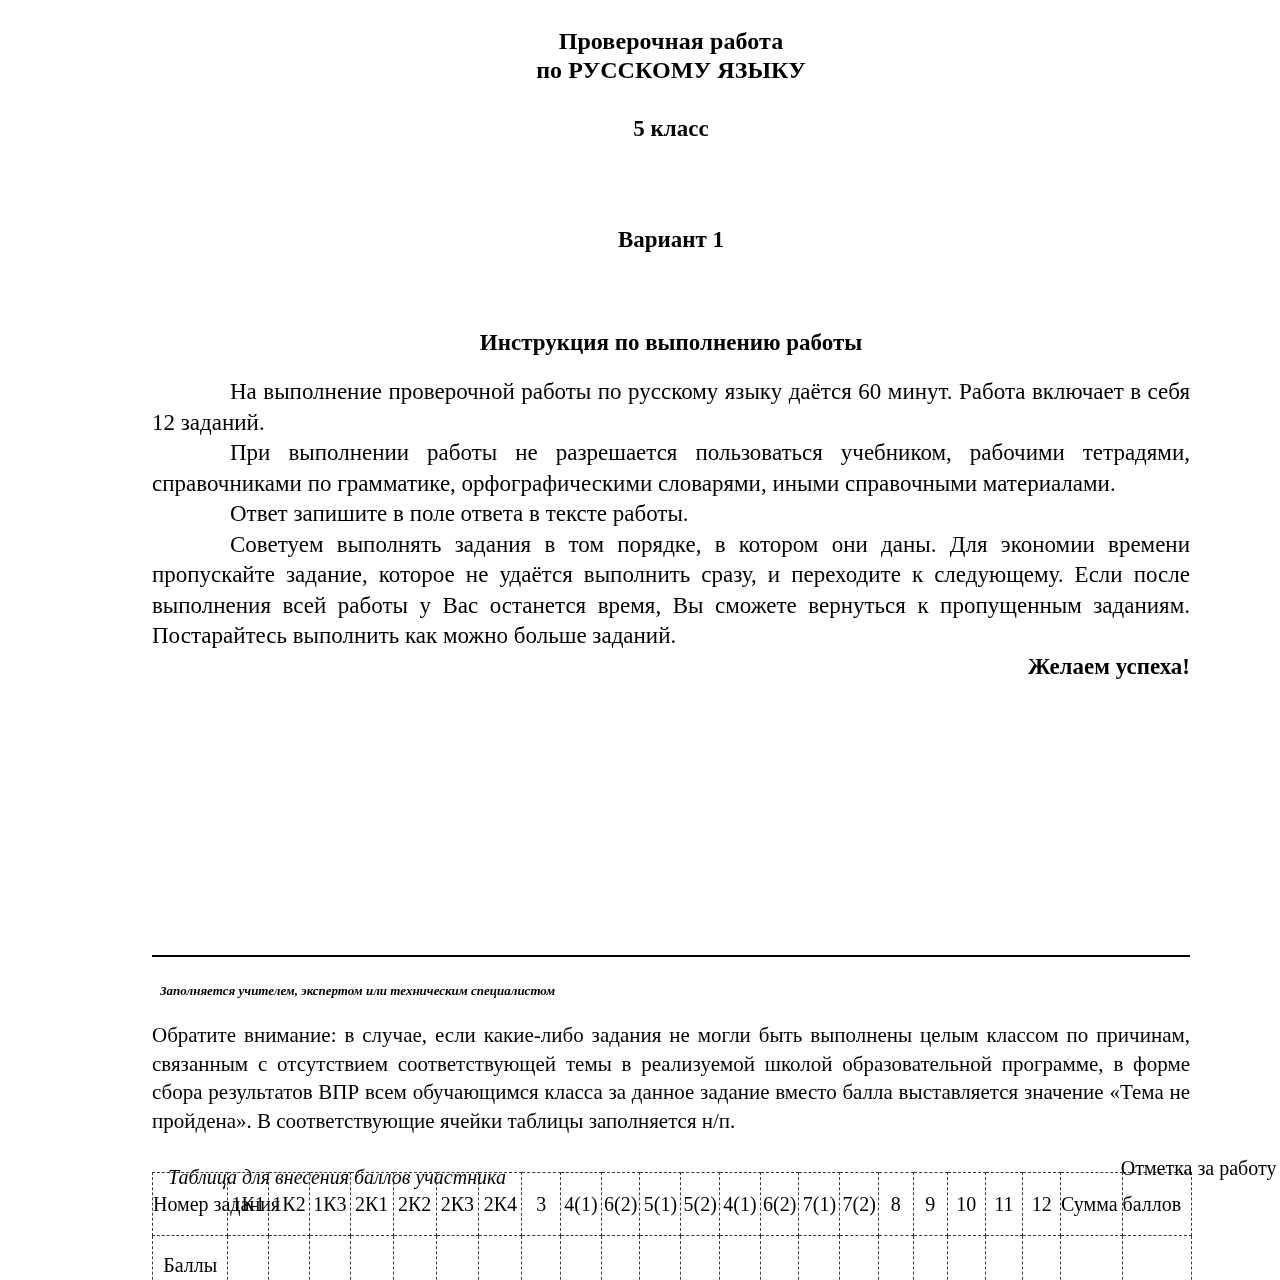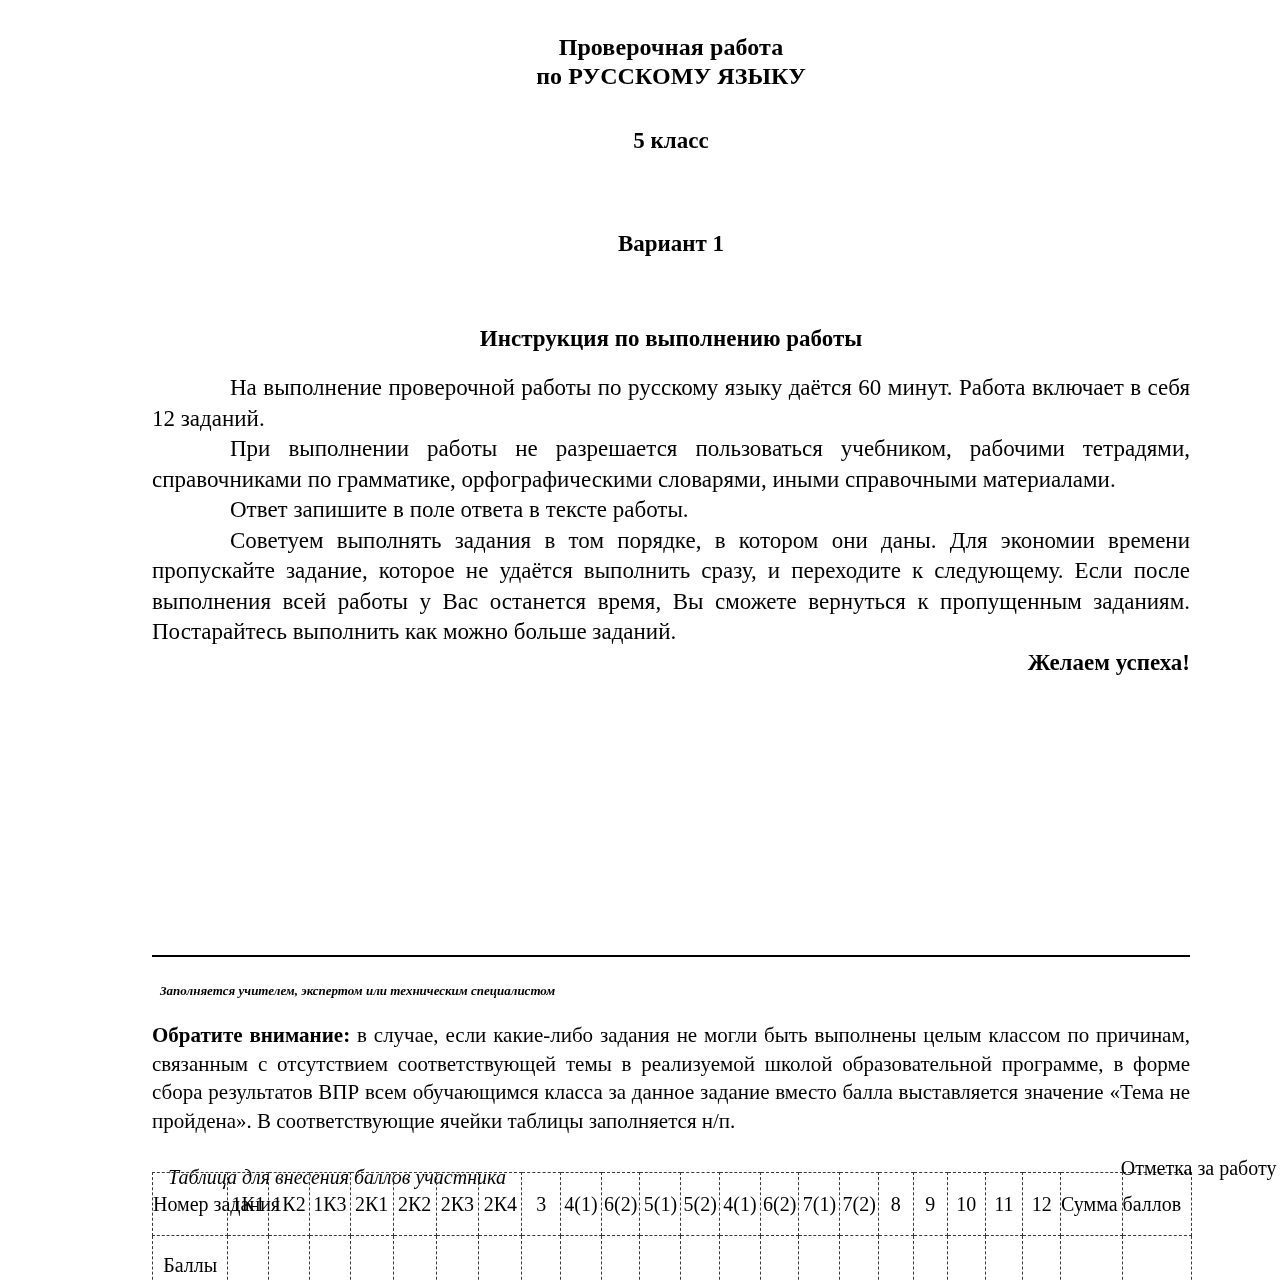--- a/index.html
+++ b/index.html
@@ -30,39 +30,39 @@
     top: 0;
     width: 1038px;
   }
 
   
   .doc-title {
     text-align: center;
     font-weight: bold;
     font-size: 24px;
     line-height: 29px;
-    margin: 6px;
+    margin: 0;
     padding-top: 27px;
     letter-spacing: 0.1px;
   }
   .doc-title .line2 { display: block; }
 
   .grade {
     text-align: center;
     font-weight: bold;
     font-size: 23px;
     margin: 0;
     padding-top: 31px;
   }
 
   .variant {
     text-align: center;
     font-weight: bold;
     font-size: 23px;
-    margin: 4px;
+    margin: 12px;
     padding-top: 73px;
   }
 
   .instr-heading {
     text-align: center;
     font-weight: bold;
     font-size: 23px;
     margin: 0;
     padding-top: 65px;
   }
@@ -115,21 +115,21 @@
     text-align: left;
   }
   .attention {
     margin: 0;
     padding-top: 10px;
     font-size: 21px;
     line-height: 28.5px;
     text-align: justify;
     text-justify: inter-word;
   }
-  .attention b { font-weight: bold; }
+  .attention b { font-weight: normal; }
 
   .table-caption {
     font-style: italic;
     font-size: 20px;
     line-height: 24px;
     margin: 16px;
     padding-top: 14px;
     text-align: left;
   }
 

